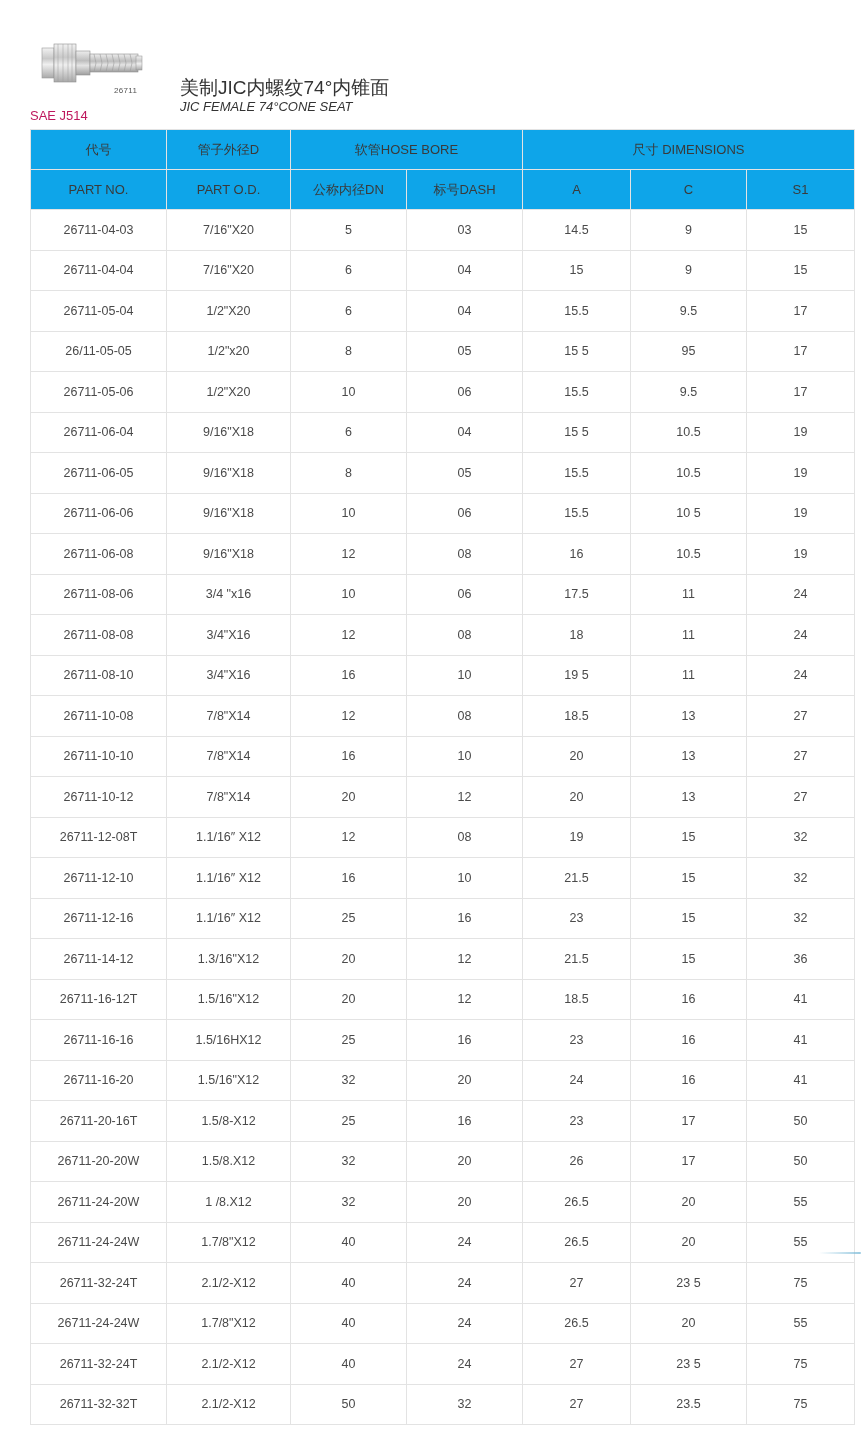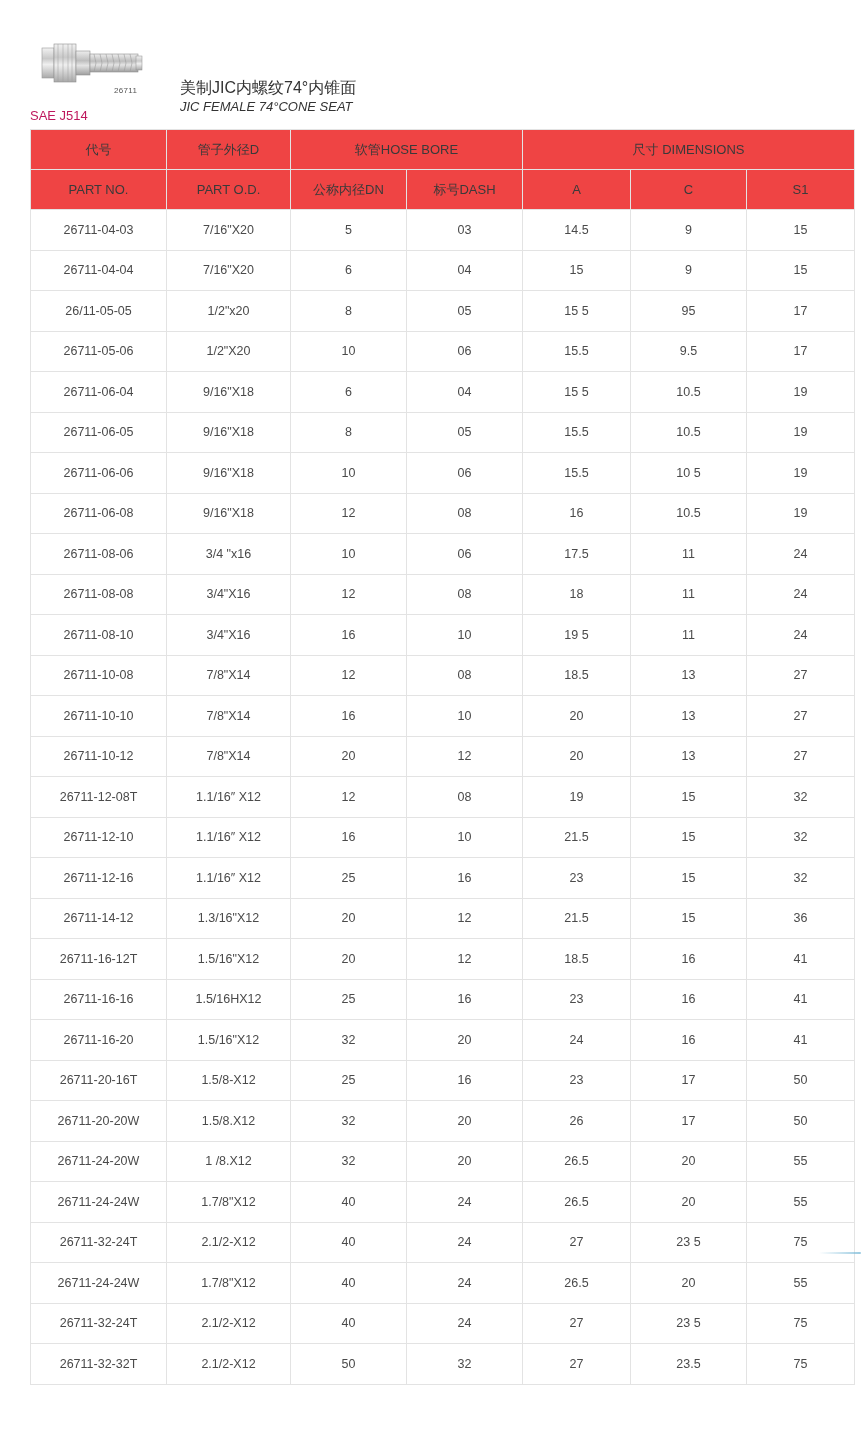--- a/index.html
+++ b/index.html
@@ -45,21 +45,21 @@
     top: 56px;
     font-size: 8px;
     color: #555;
     letter-spacing: 0.3px;
   }
   .titles {
     margin-left: 24px;
     padding-top: 48px;
   }
   .title-cn {
-    font-size: 16px;
+    font-size: 19px;
     color: #333;
     line-height: 19px;
     white-space: nowrap;
   }
   .title-en {
     font-size: 13px;
     color: #333;
     line-height: 19px;
     white-space: nowrap;
     font-style: italic;
@@ -80,21 +80,21 @@
   }
   table.spec th, table.spec td {
     border: 1px solid #e3e3e3;
     text-align: center;
     vertical-align: middle;
     color: #444;
     font-weight: normal;
   }
   table.spec thead th {
     height: 37px;
-    background: #ef4444;
+    background: #0ea5e9;
     font-size: 13px;
     color: #3a3a3a;
   }
   table.spec tbody td {
     height: 37.5px;
     font-size: 12.5px;
     color: #4a4a4a;
   }
   col.c-part { width: 136px; }
   col.c-tube { width: 124px; }
@@ -209,20 +209,29 @@
         <tr>
           <td>26711-04-04</td>
           <td>7/16"X20</td>
           <td>6</td>
           <td>04</td>
           <td>15</td>
           <td>9</td>
           <td>15</td>
         </tr>
         <tr>
+          <td>26711-05-04</td>
+          <td>1/2"X20</td>
+          <td>6</td>
+          <td>04</td>
+          <td>15.5</td>
+          <td>9.5</td>
+          <td>17</td>
+        </tr>
+        <tr>
           <td>26/11-05-05</td>
           <td>1/2"x20</td>
           <td>8</td>
           <td>05</td>
           <td>15 5</td>
           <td>95</td>
           <td>17</td>
         </tr>
         <tr>
           <td>26711-05-06</td>

